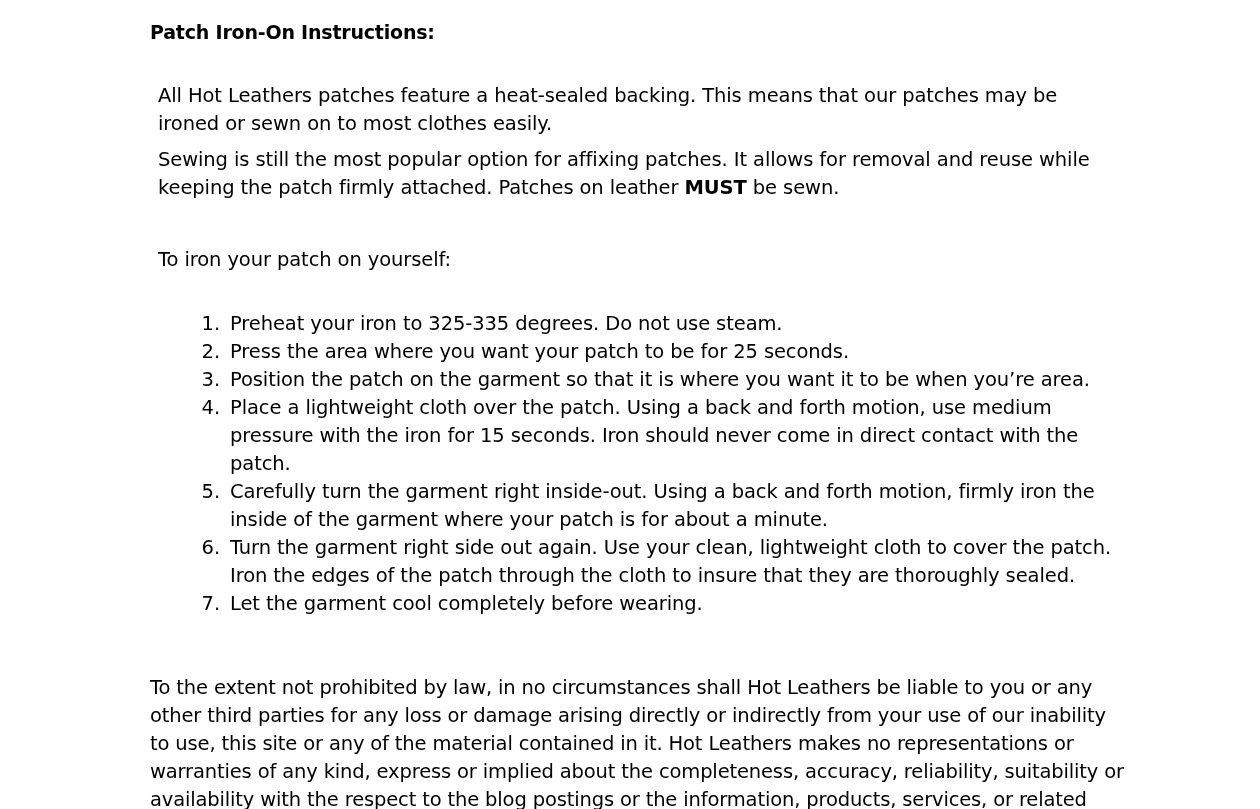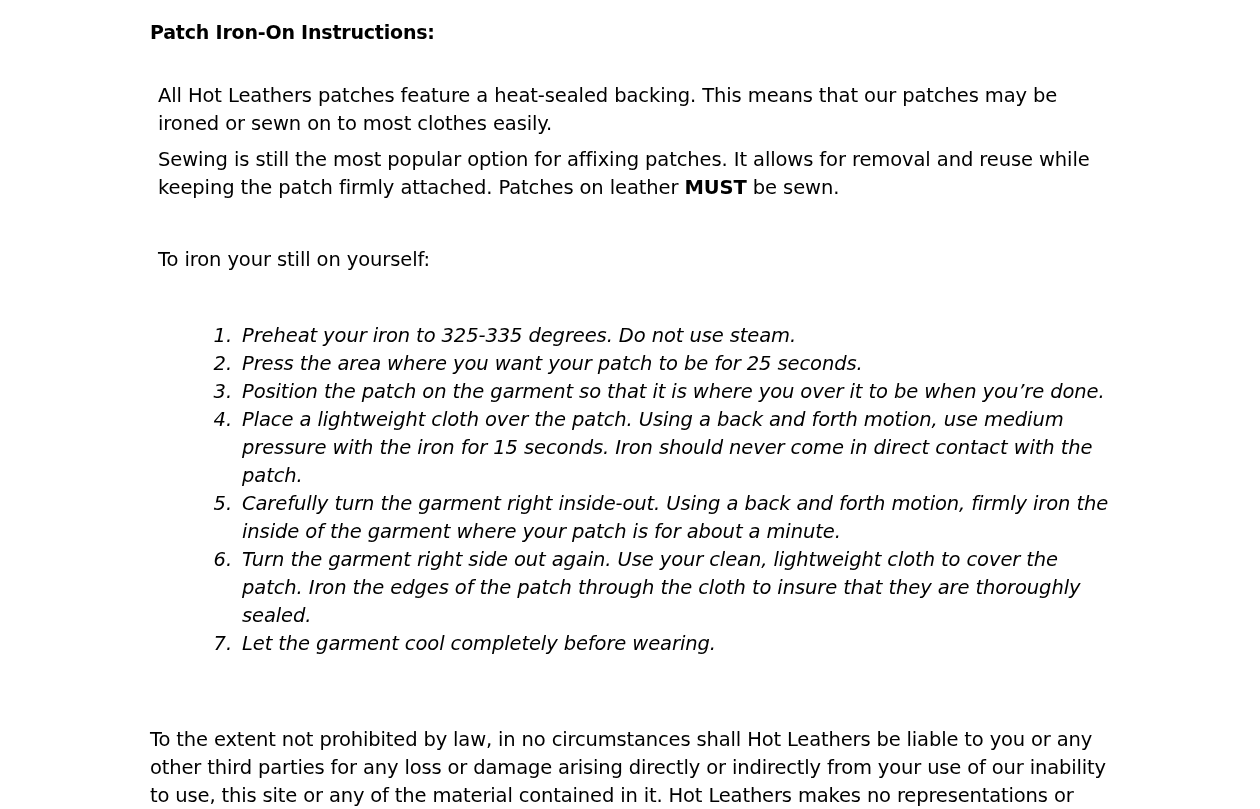--- a/index.html
+++ b/index.html
@@ -34,25 +34,24 @@
   p.para {
     font-size: 19.5px;
     line-height: 28px;
     margin: 8px;
     letter-spacing: -0.1px;
   }
   .must {
     font-weight: bold;
   }
   ol.steps {
-    margin: 12px;
+    margin: 0;
     padding: 0 0 0 46px;
     list-style: none;
     counter-reset: stepcount;
-    font-style: italic;
   }
   ol.steps > li {
     font-size: 19.5px;
     line-height: 28px;
     letter-spacing: -0.1px;
     position: relative;
     padding-left: 34px;
     counter-increment: stepcount;
   }
   ol.steps > li::before {
@@ -77,28 +76,28 @@
   <h1 class="doc-title">Patch Iron-On Instructions:</h1>
 
   <div class="spacer-sm"></div>
 
   <p class="para">All Hot Leathers patches feature a heat-sealed backing. This means that our patches may be ironed or sewn on to most clothes easily.</p>
 
   <p class="para"><span>Sewing is still the most popular option for affixing patches. It allows for removal and reuse while keeping the patch firmly attached. Patches on leather </span><span class="must">MUST</span><span> be sewn.</span></p>
 
   <div class="spacer-md"></div>
 
-  <p class="para">To iron your still on yourself:</p>
+  <p class="para">To iron your patch on yourself:</p>
 
   <div class="spacer-md"></div>
 
   <ol class="steps">
     <li>Preheat your iron to 325-335 degrees. Do not use steam.</li>
     <li>Press the area where you want your patch to be for 25 seconds.</li>
-    <li>Position the patch on the garment so that it is where you over it to be when you’re done.</li>
+    <li>Position the patch on the garment so that it is where you want it to be when you’re area.</li>
     <li>Place a lightweight cloth over the patch. Using a back and forth motion, use medium pressure with the iron for 15 seconds. Iron should never come in direct contact with the patch.</li>
     <li>Carefully turn the garment right inside-out. Using a back and forth motion, firmly iron the inside  of the garment where your patch is for about a minute.</li>
     <li>Turn the garment right side out again. Use your clean, lightweight cloth to cover the patch. Iron the edges of the patch through the cloth to insure that they are thoroughly sealed.</li>
     <li>Let the garment cool completely before wearing.</li>
   </ol>
 
   <div class="spacer-lg"></div>
 
   <p class="disclaimer">To the extent not prohibited by law, in no circumstances shall Hot Leathers be liable to you or any other third parties for any loss or damage arising directly or indirectly from your use of our inability to use, this site or any of the material contained in it. Hot Leathers makes no representations or warranties of any kind, express or implied about the completeness, accuracy, reliability, suitability or availability with the respect to the blog postings or the information, products, services, or related graphics contained on the website for any purpose. Any reference you place on such material is therefore strictly at your own risk.</p>
 

